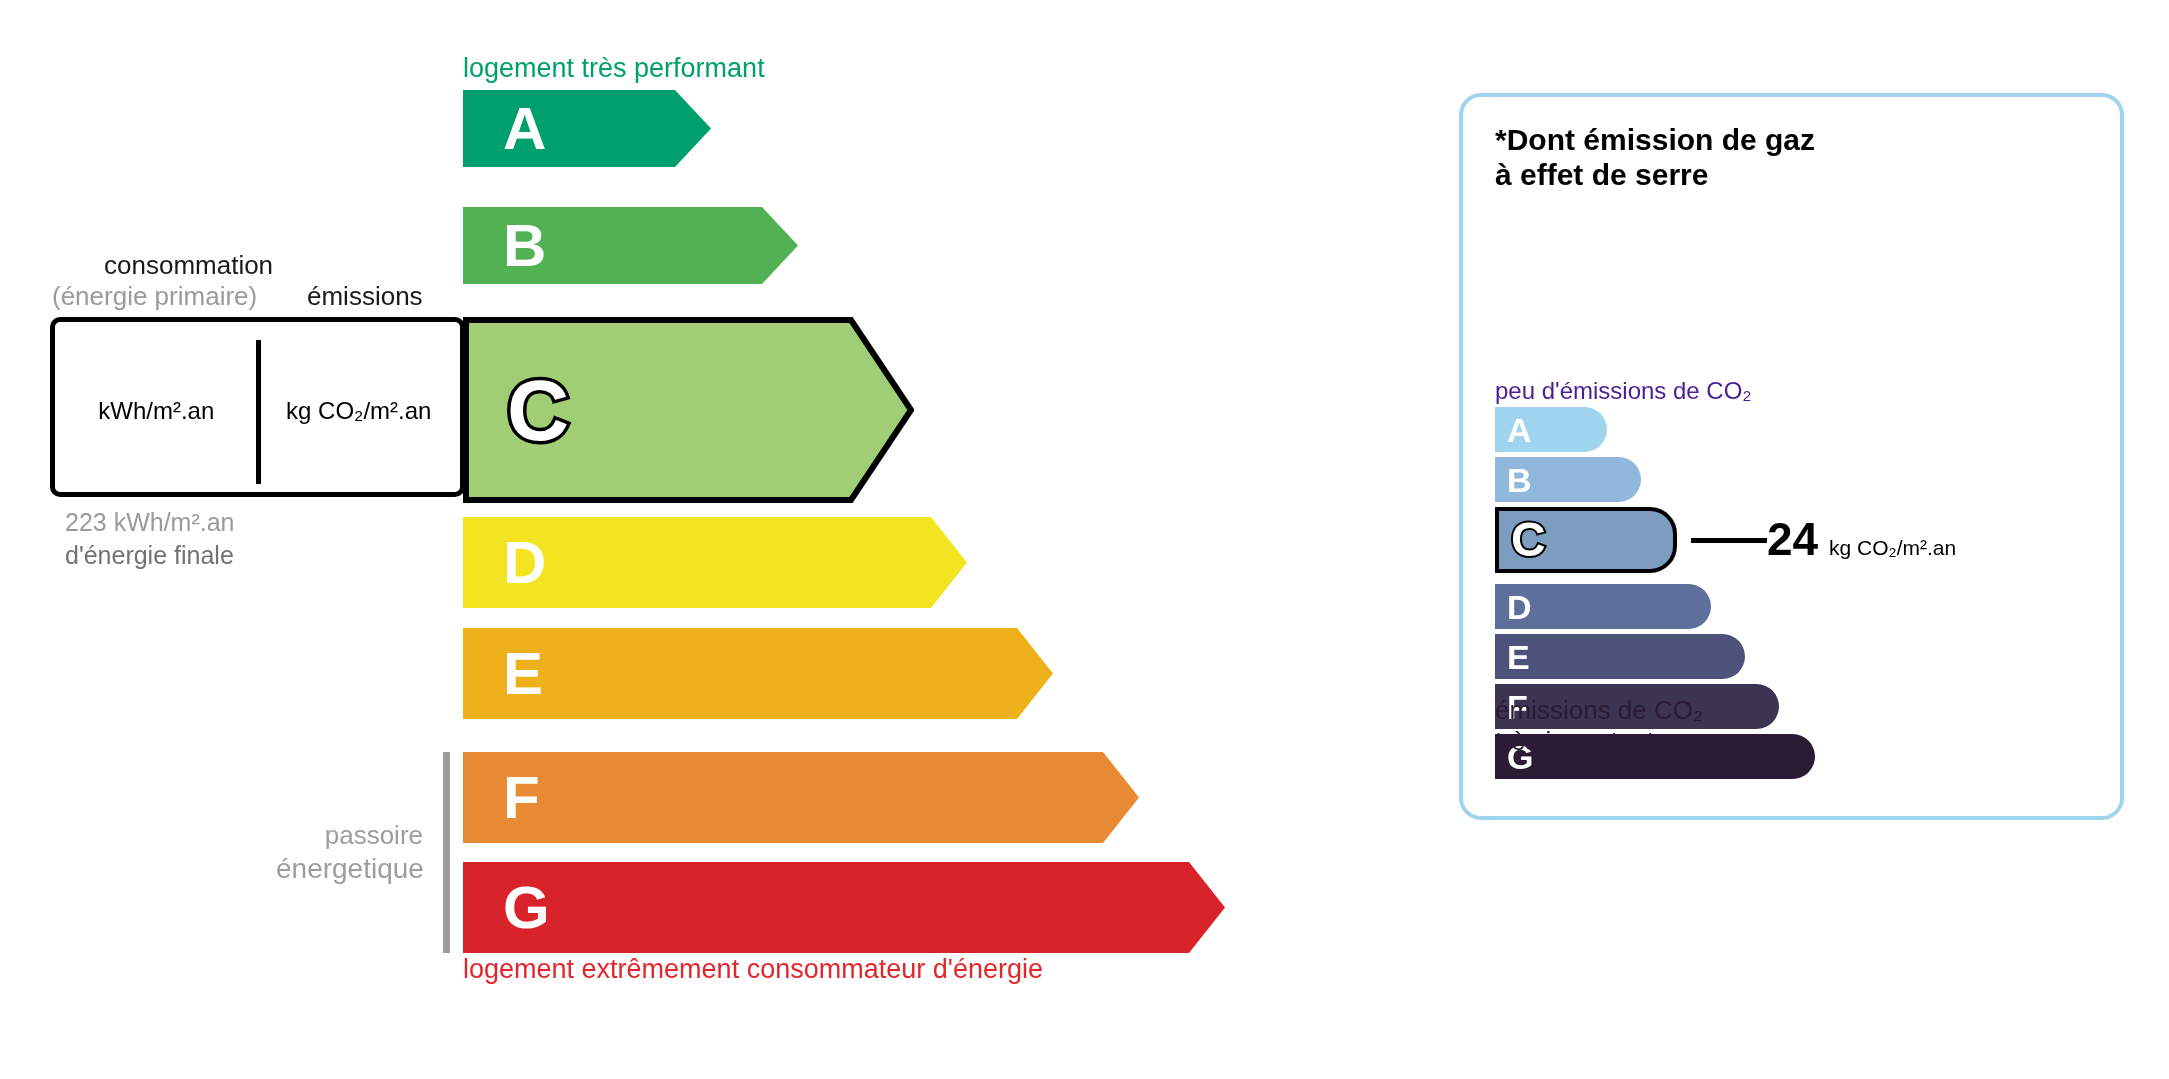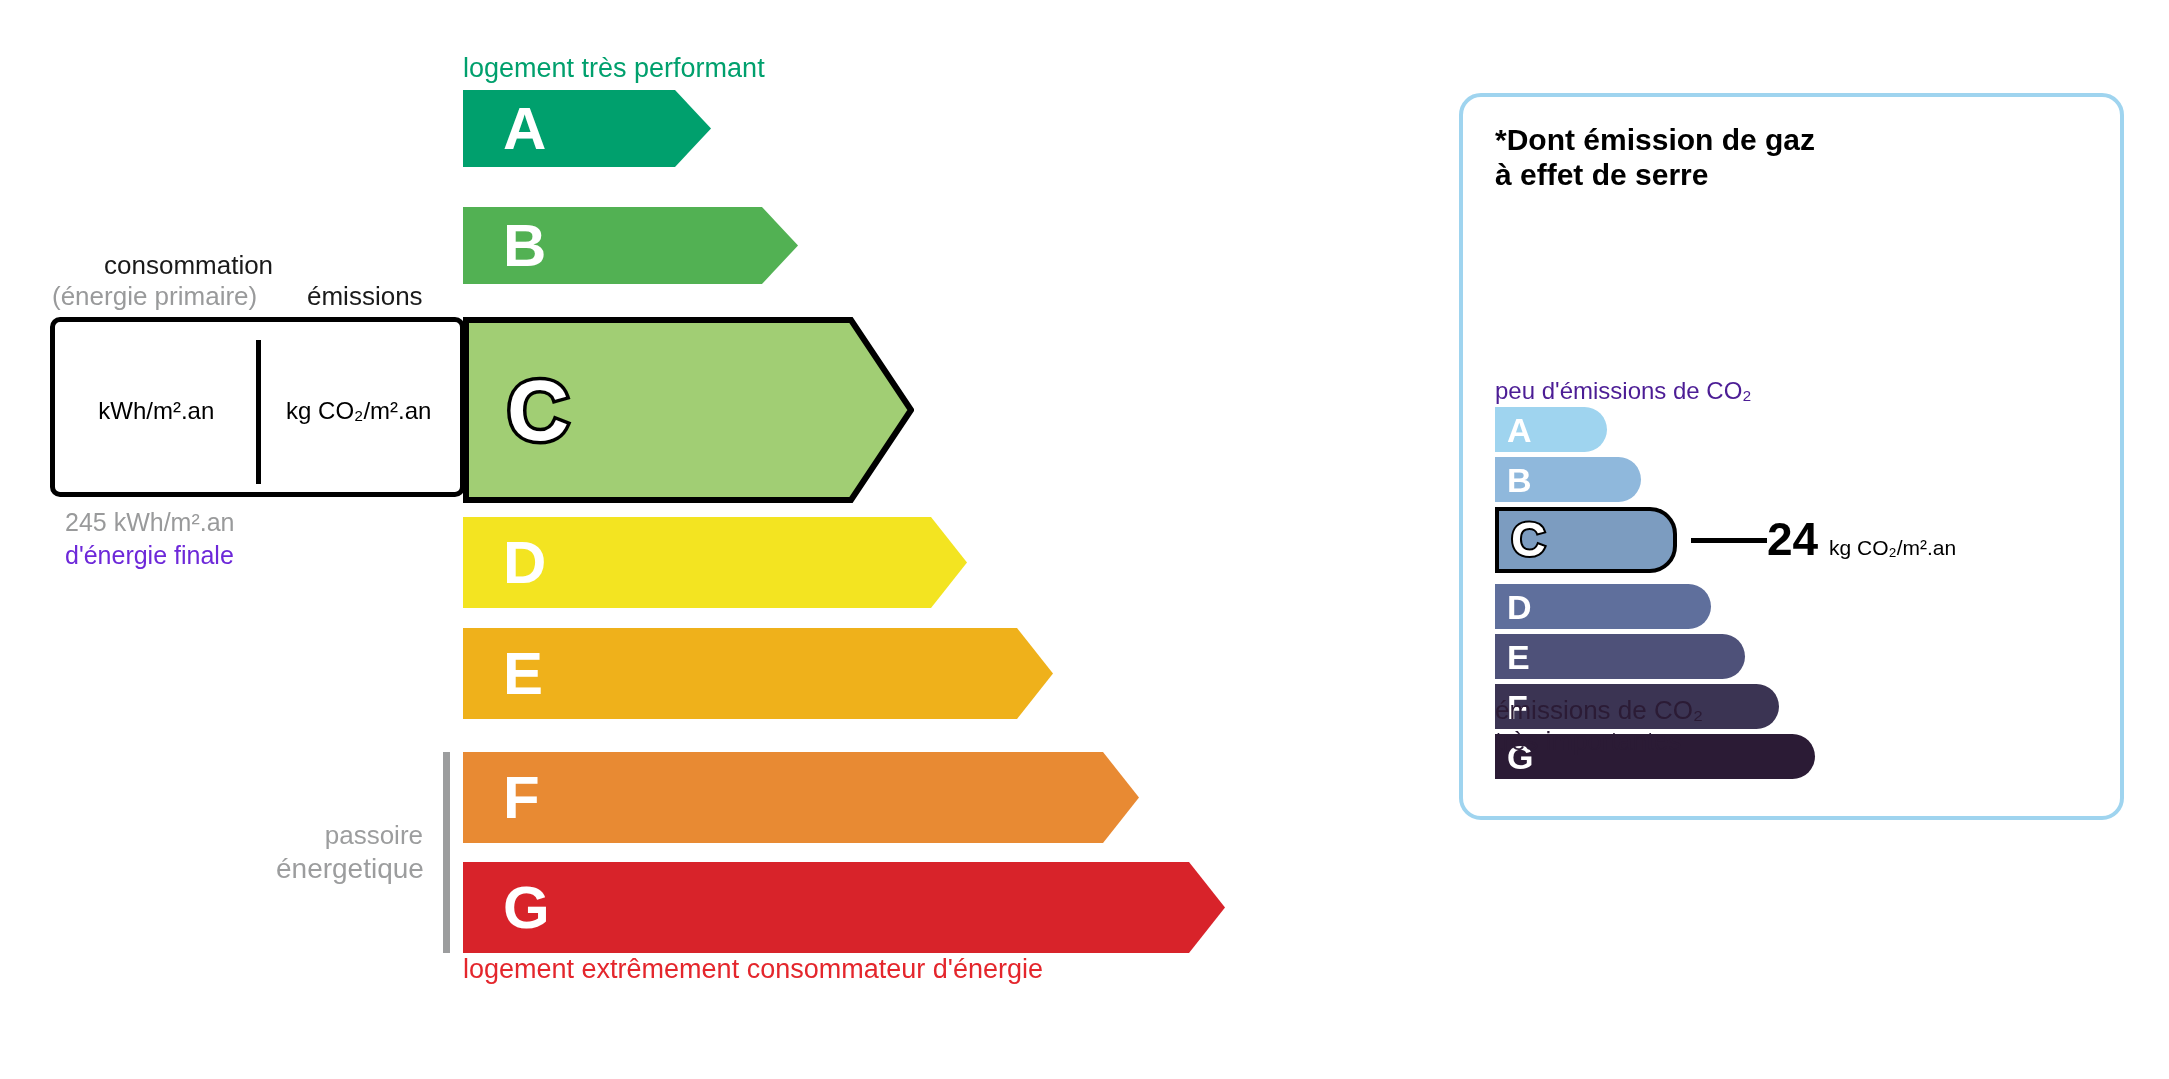--- a/index.html
+++ b/index.html
@@ -51,21 +51,21 @@
   #vb-divider {
     position: absolute; left: 50%; top: 18px;
     width: 5px; height: 144px; background: #000; transform: translateX(-2px);
   }
   .vb-sub1 {
     position: absolute; left: 65px; top: 508px;
     font-size: 25px; color: #999a9b; white-space: nowrap;
   }
   .vb-sub2 {
     position: absolute; left: 65px; top: 541px;
-    font-size: 25px; color: #6d28d9; white-space: nowrap;
+    font-size: 25px; color: #737373; white-space: nowrap;
   }
 
   
   .bar { position: absolute; left: 463px; display: block; }
   .bar svg { display: block; }
   .bar-letter {
     position: absolute; left: 40px; top: 50%;
     transform: translateY(-50%);
     font-size: 60px; font-weight: bold; color: #fff;
     line-height: 1; pointer-events: none;
@@ -204,21 +204,21 @@
     <div id="valuebox">
       <div class="vb-cell">
         <div class="vb-unit">kWh/m².an</div>
       </div>
       <div id="vb-divider"></div>
       <div class="vb-cell">
         <div class="vb-unit">kg CO₂/m².an</div>
       </div>
     </div>
 
-    <div class="vb-sub1">245 kWh/m².an</div>
+    <div class="vb-sub1">223 kWh/m².an</div>
     <div class="vb-sub2">d'énergie finale</div>
 
     <div id="passoire-line"></div>
     <div class="passoire-t1">passoire</div>
     <div class="passoire-t2">énergetique</div>
 
     <div class="bottom-caption">logement extrêmement consommateur d'énergie</div>
   </div>
 
   <div id="ges">

